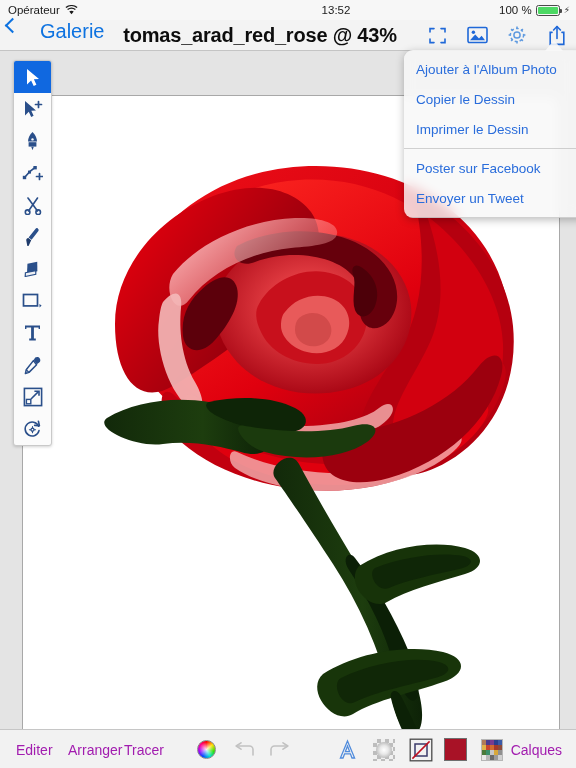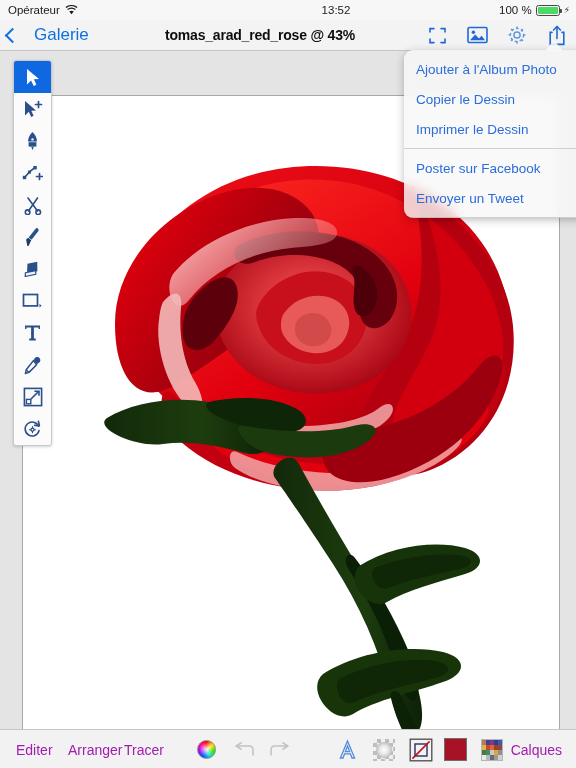--- a/index.html
+++ b/index.html
@@ -30,28 +30,28 @@
   }
   .batt i{display:block;height:100%;background:#4cd964;border-radius:1px;}
   .bolt{font-size:9px;color:#303030;line-height:1;}
 
   
   .navbar{
     position:absolute;left:0;top:20px;width:576px;height:30px;
     background:#f3f3f3;border-bottom:1px solid #c4c4c4;
   }
   .nav-back{
-    position:absolute;left:7px;top:0;height:30px;display:flex;align-items:center;gap:14px;
-    color:#0d72e0;font-size:17px;cursor:pointer;
+    position:absolute;left:7px;top:0;height:30px;display:flex;gap:20px;
+    color:#0d72e0;font-size:20px;cursor:pointer;
   }
   .chev{display:inline-block;width:9px;height:9px;border-left:2px solid #0d72e0;border-bottom:2px solid #0d72e0;transform:rotate(45deg);margin-right:2px;}
   .nav-title{
     position:absolute;left:0;top:0;width:520px;height:30px;
     display:flex;align-items:center;justify-content:center;
-    font-size:14px;font-weight:bold;color:#0d0d0d;letter-spacing:-0.2px;
+    font-size:20px;font-weight:bold;color:#0d0d0d;letter-spacing:-0.2px;
   }
   .nav-icons{position:absolute;right:8px;top:0;height:30px;display:flex;align-items:center;gap:18px;}
   .nav-ico{width:22px;height:22px;display:flex;align-items:center;justify-content:center;cursor:pointer;}
 
   
   .workarea{position:absolute;left:0;top:51px;width:576px;height:678px;background:#e4e4e4;overflow:hidden;}
   .page{
     position:absolute;left:22px;top:44px;width:538px;height:641px;
     background:#ffffff;border:1px solid #a8a8a8;box-sizing:border-box;
   }

